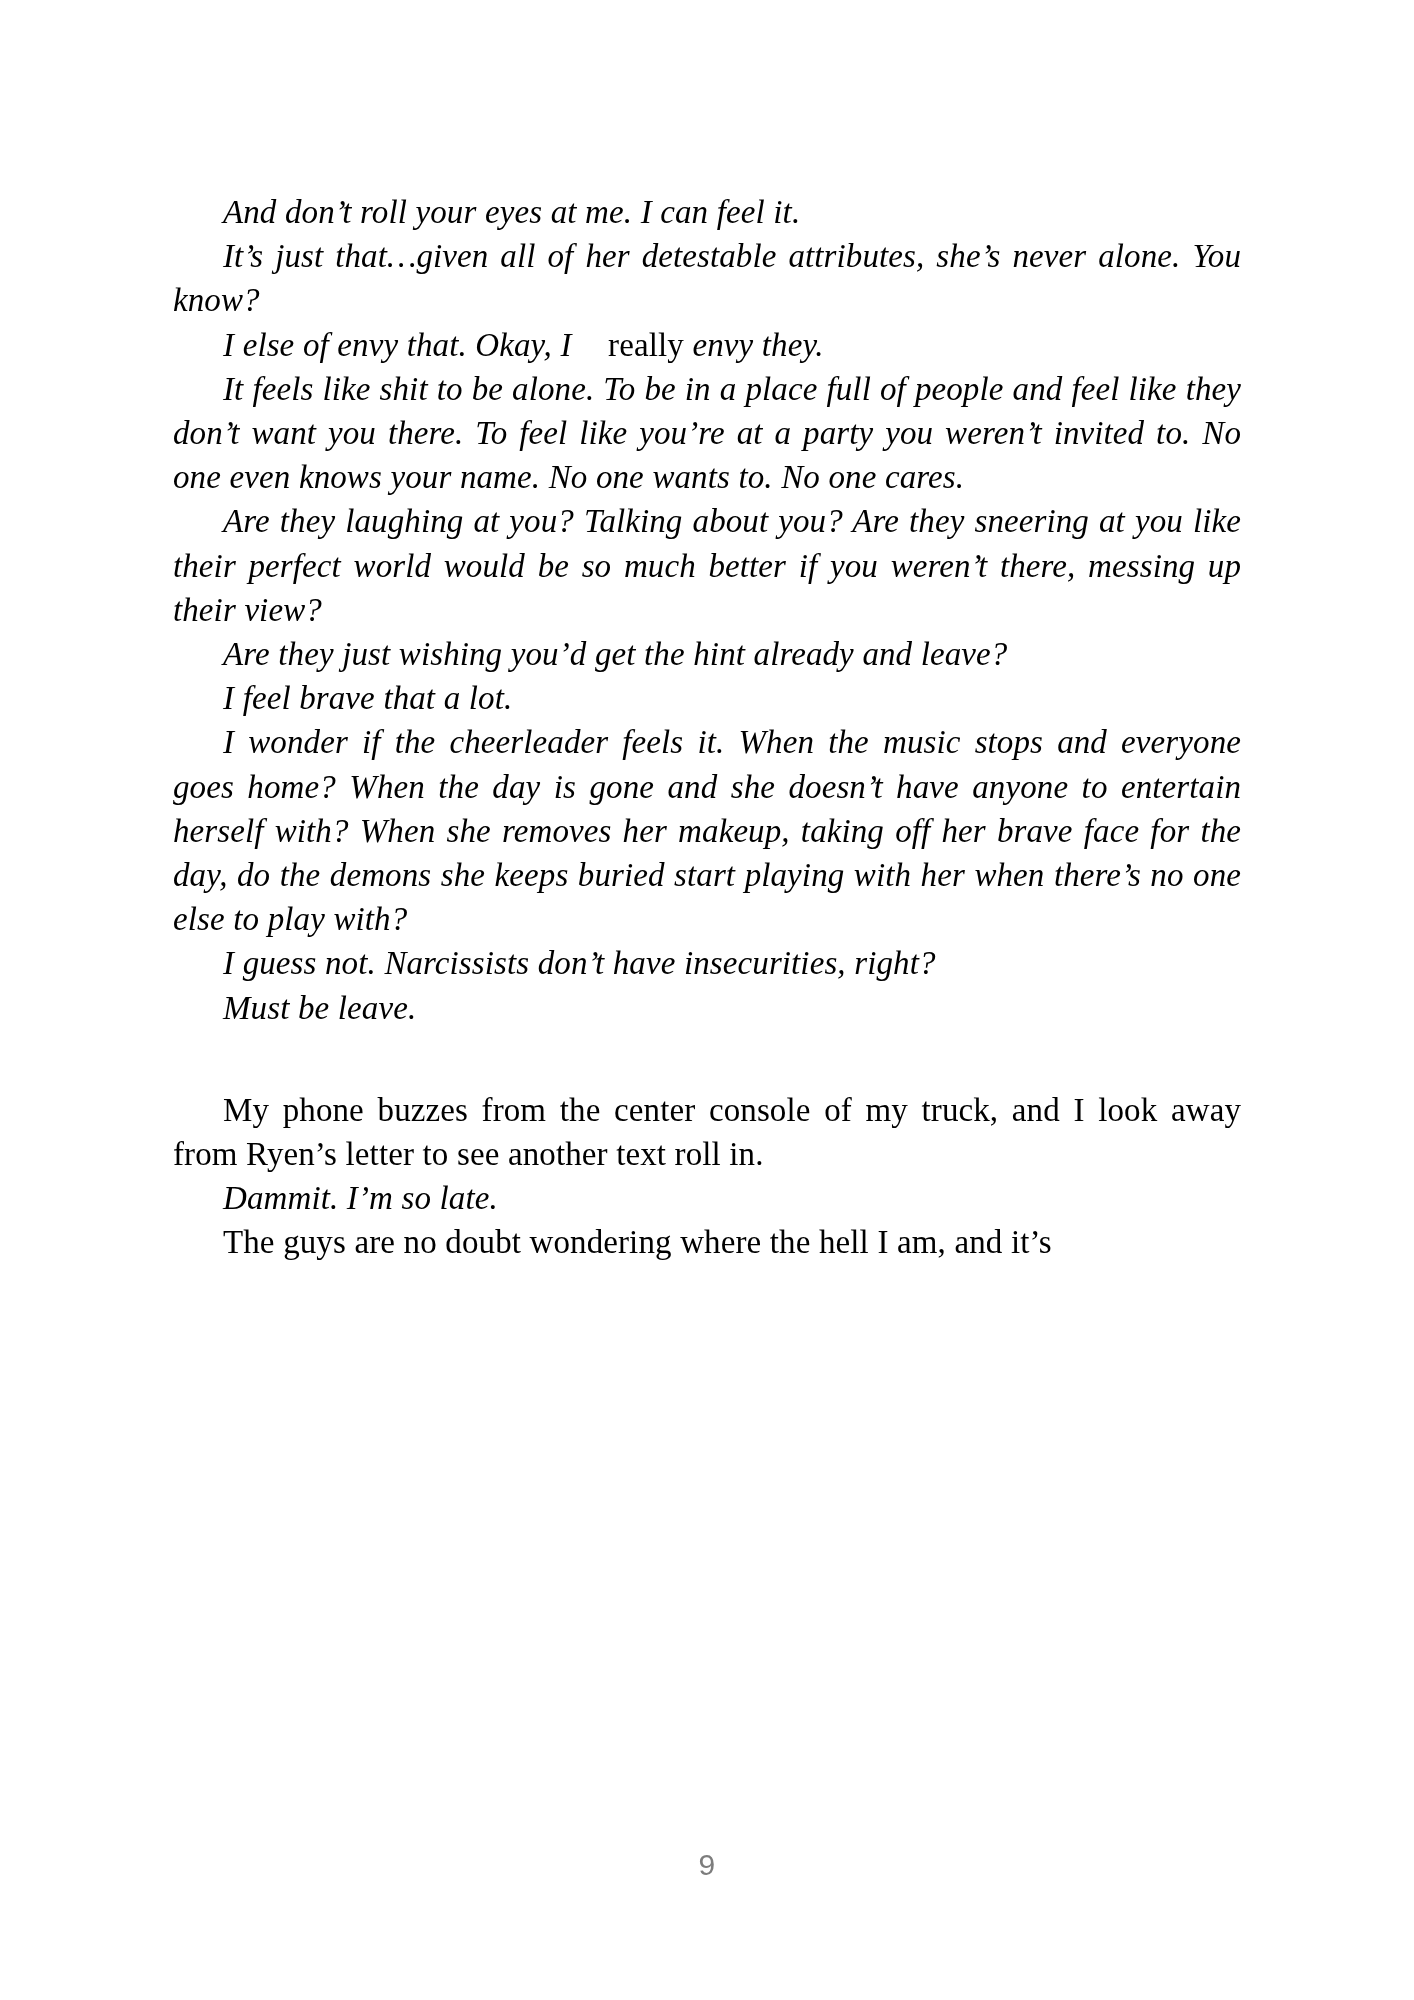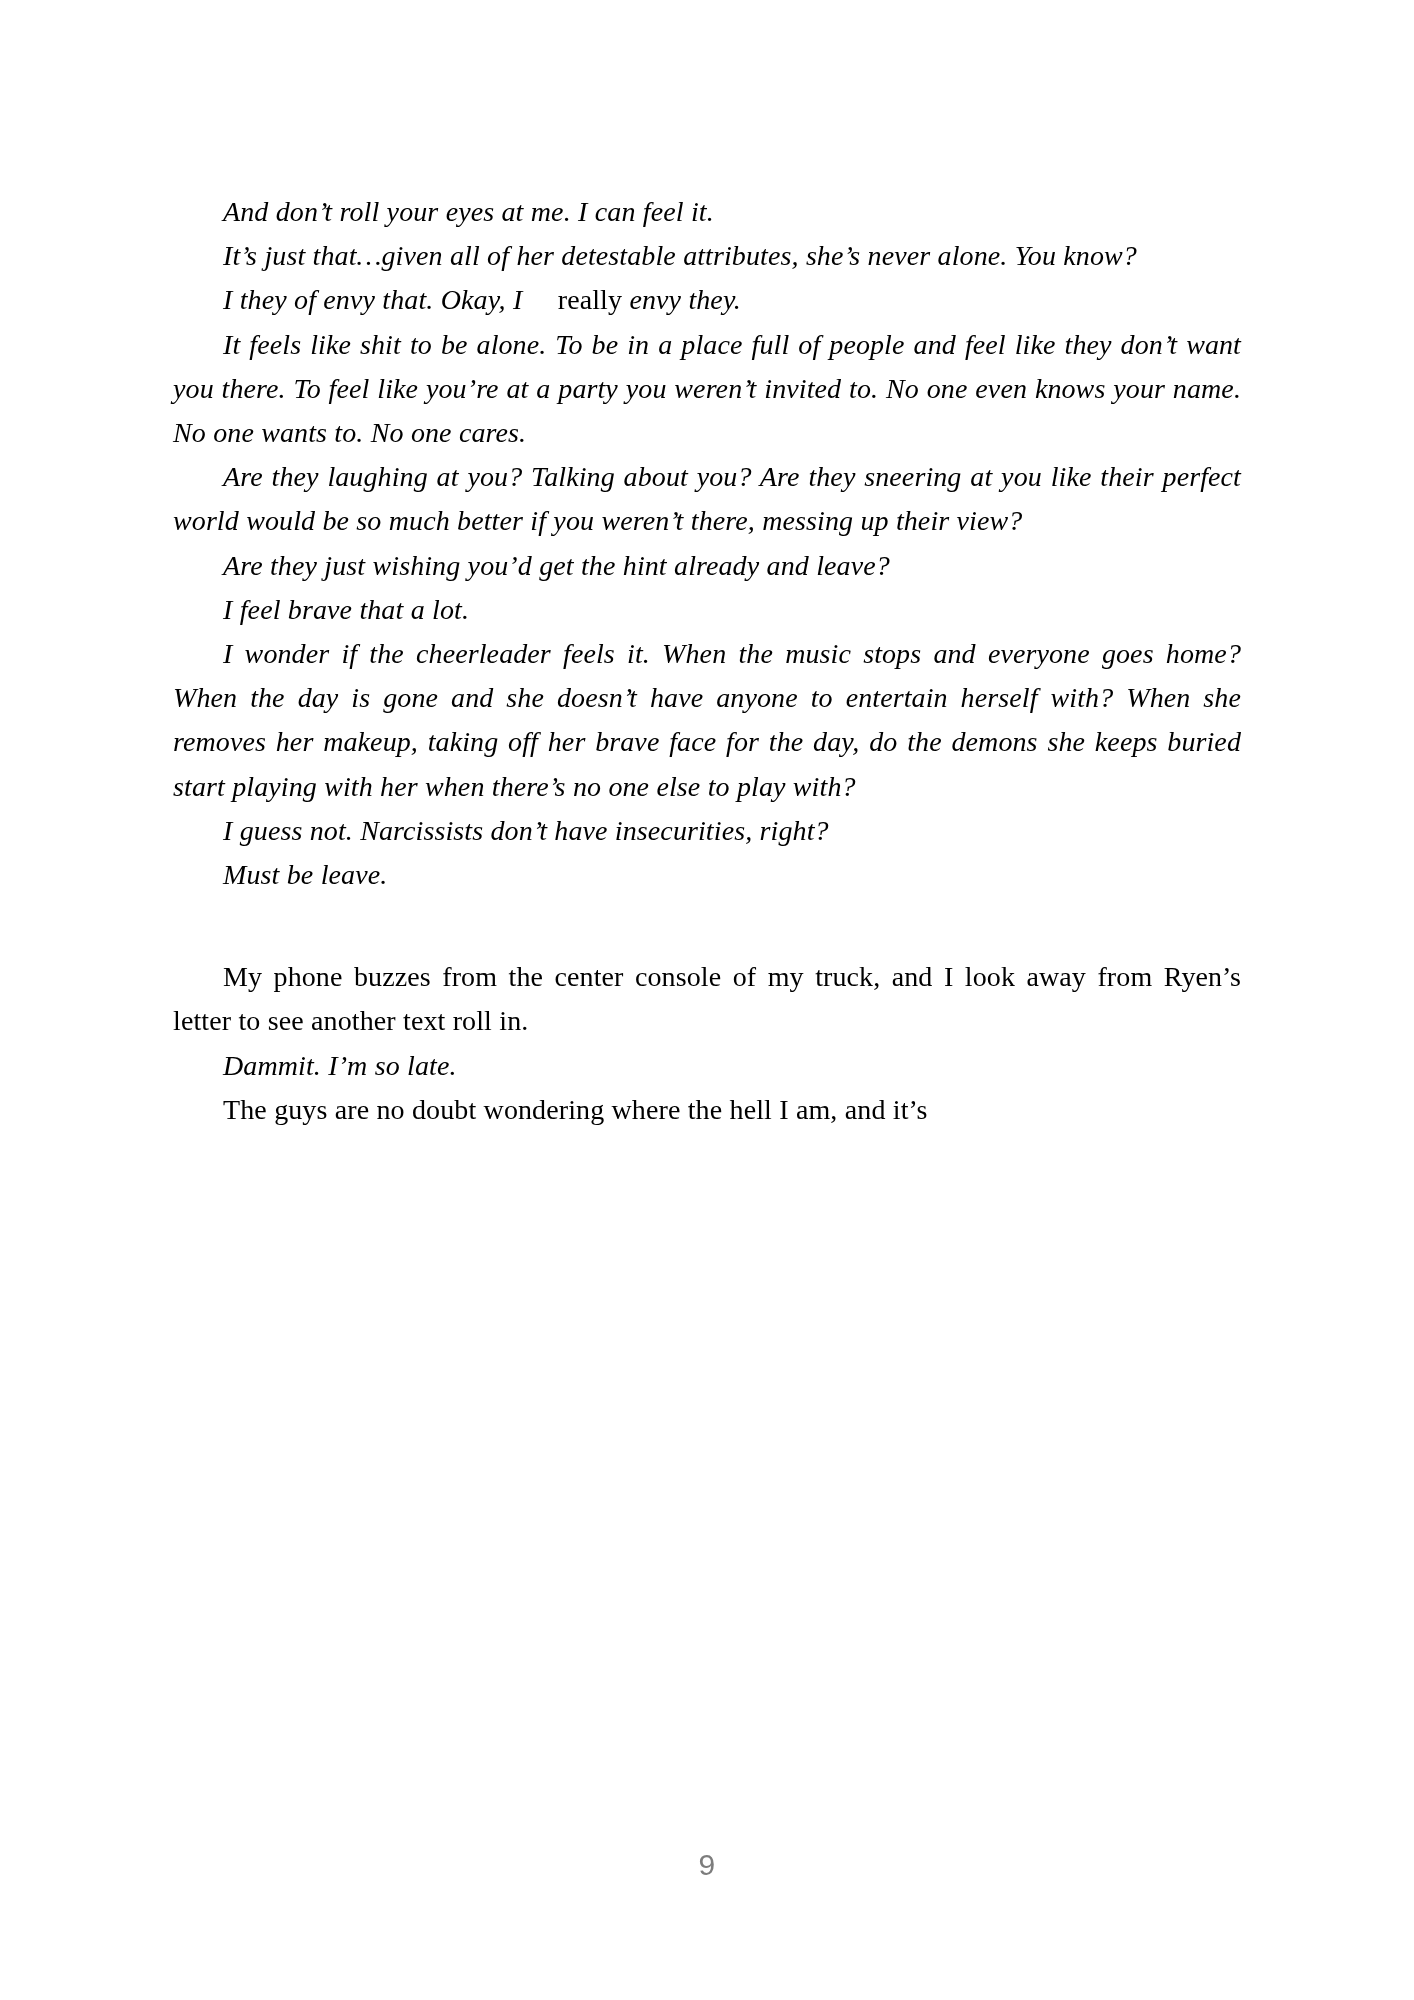--- a/index.html
+++ b/index.html
@@ -21,21 +21,21 @@
     overflow: hidden;
   }
   .text-column {
     position: absolute;
     left: 173px;
     top: 190px;
     width: 1068px;
   }
   .para {
     margin: 0;
-    font-size: 28px;
+    font-size: 33px;
     line-height: 44.2px;
     text-align: justify;
     text-justify: inter-word;
     text-indent: 50px;
     hyphens: none;
     -webkit-hyphens: none;
     letter-spacing: 0.1px;
     word-spacing: 0.2px;
   }
   .para.italic {
@@ -79,21 +79,21 @@
 
   <div class="text-column">
 
     <div>
 
       <p class="para italic single">And don’t roll your eyes at me. I can feel it.</p>
 
       <p class="para italic last-line-natural">It’s just that…given all of her detestable attributes, she’s never alone. You know?</p>
 
       <p class="para italic single">
-        <span>I they of envy that. Okay, I </span><span class="upright">really</span><span> envy they.</span>
+        <span>I else of envy that. Okay, I </span><span class="upright">really</span><span> envy they.</span>
       </p>
 
       <p class="para italic last-line-natural">It feels like shit to be alone. To be in a place full of people and feel like they don’t want you there. To feel like you’re at a party you weren’t invited to. No one even knows your name. No one wants to. No one cares.</p>
 
       <p class="para italic last-line-natural">Are they laughing at you? Talking about you? Are they sneering at you like their perfect world would be so much better if you weren’t there, messing up their view?</p>
 
       <p class="para italic single">Are they just wishing you’d get the hint already and leave?</p>
 
       <p class="para italic single">I feel brave that a lot.</p>
 

